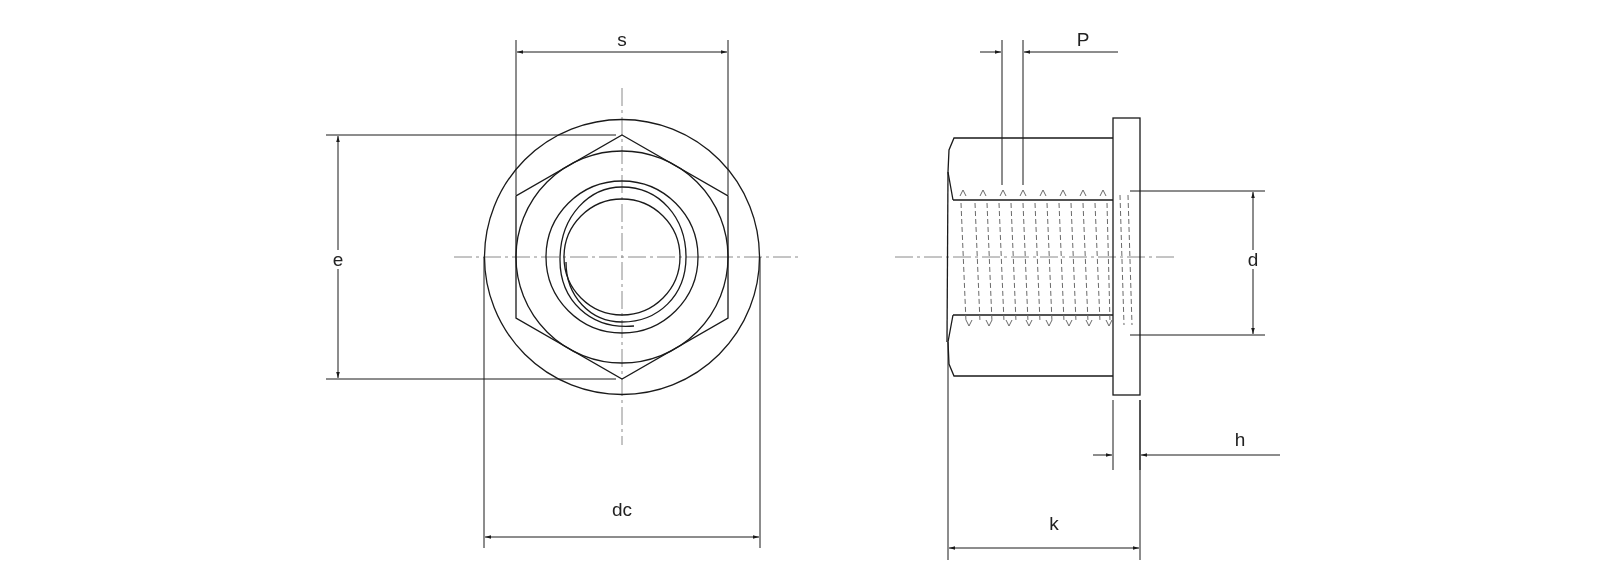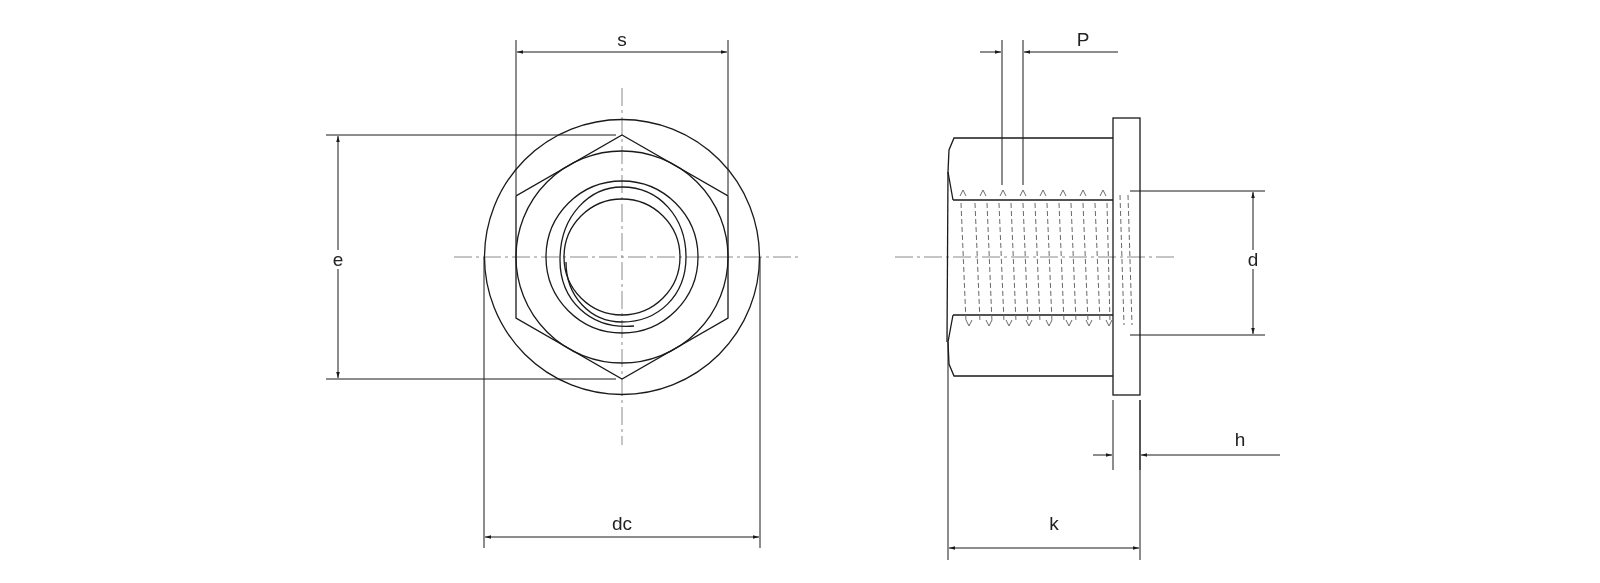--- a/index.html
+++ b/index.html
@@ -99,17 +99,17 @@
     <line x1="1280" y1="455" x2="1141" y2="455" marker-end="url(#arr)"></line>
 
     <line x1="948" y1="342" x2="948" y2="560"></line>
     <line x1="1140" y1="400" x2="1140" y2="560"></line>
     <line x1="949" y1="548" x2="1139" y2="548" marker-start="url(#arr)" marker-end="url(#arr)"></line>
   </g>
 </svg>
 
 <div class="lbl" style="left:622px; top:30px;">s</div>
 <div class="lbl" style="left:338px; top:250px; transform:translate(-50%,0); background:#fff; padding:0 2px;">e</div>
-<div class="lbl" style="left:622px; top:514px;">dc</div>
+<div class="lbl" style="left:622px; top:500px;">dc</div>
 <div class="lbl" style="left:1083px; top:30px;">P</div>
 <div class="lbl" style="left:1253px; top:250px; background:#fff; padding:0 2px;">d</div>
 <div class="lbl" style="left:1240px; top:430px;">h</div>
 <div class="lbl" style="left:1054px; top:514px;">k</div>
 
 </body></html>

